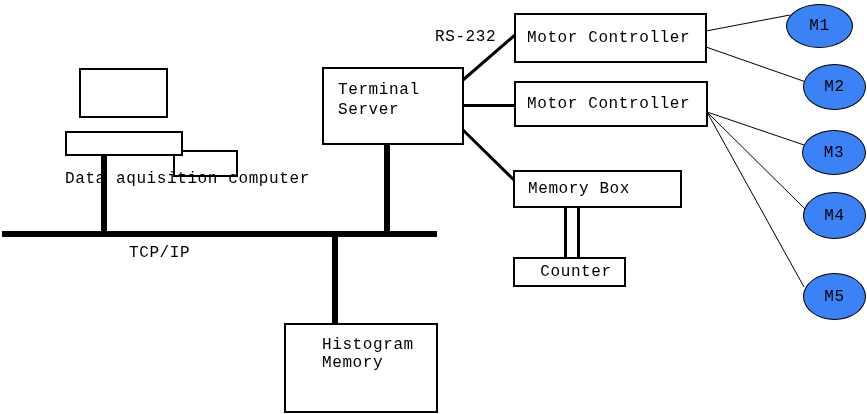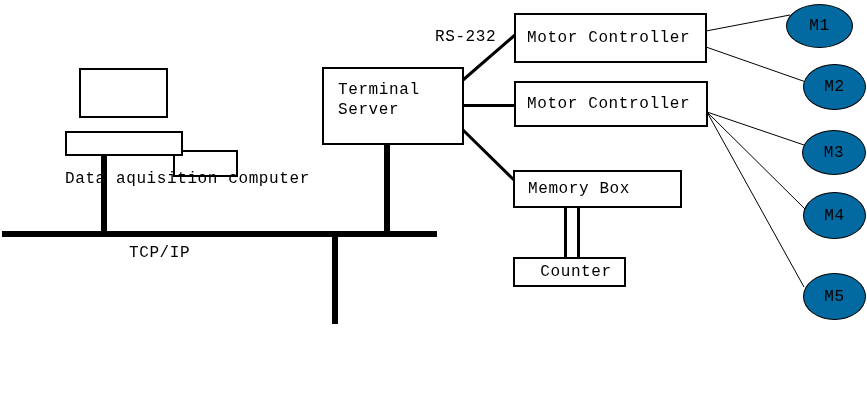--- a/index.html
+++ b/index.html
@@ -32,21 +32,21 @@
     box-sizing: border-box;
   }
   .box.center-v {
     display: flex;
     align-items: center;
   }
   .ellipse {
     position: absolute;
     border: 1.5px solid #000000;
     border-radius: 50%;
-    background: #0369a1;
+    background: #3b82f6;
     box-sizing: border-box;
     display: flex;
     align-items: center;
     justify-content: center;
   }
   .freelabel {
     position: absolute;
     line-height: 20px;
     white-space: nowrap;
     font-family: Liberation Mono, monospace;
@@ -120,20 +120,24 @@
     <span>Motor Controller</span>
   </div>
 
   <div class="box center-v counter-box">
     <span>Memory Box</span>
   </div>
   <div class="box center-v counter">
     <span>Counter</span>
   </div>
 
+  <div class="box histogram">
+    <span class="prelines">Histogram
+Memory</span>
+  </div>
 
   <div class="ellipse m1">
     <span>M1</span>
   </div>
   <div class="ellipse m2">
     <span>M2</span>
   </div>
   <div class="ellipse m3">
     <span>M3</span>
   </div>

